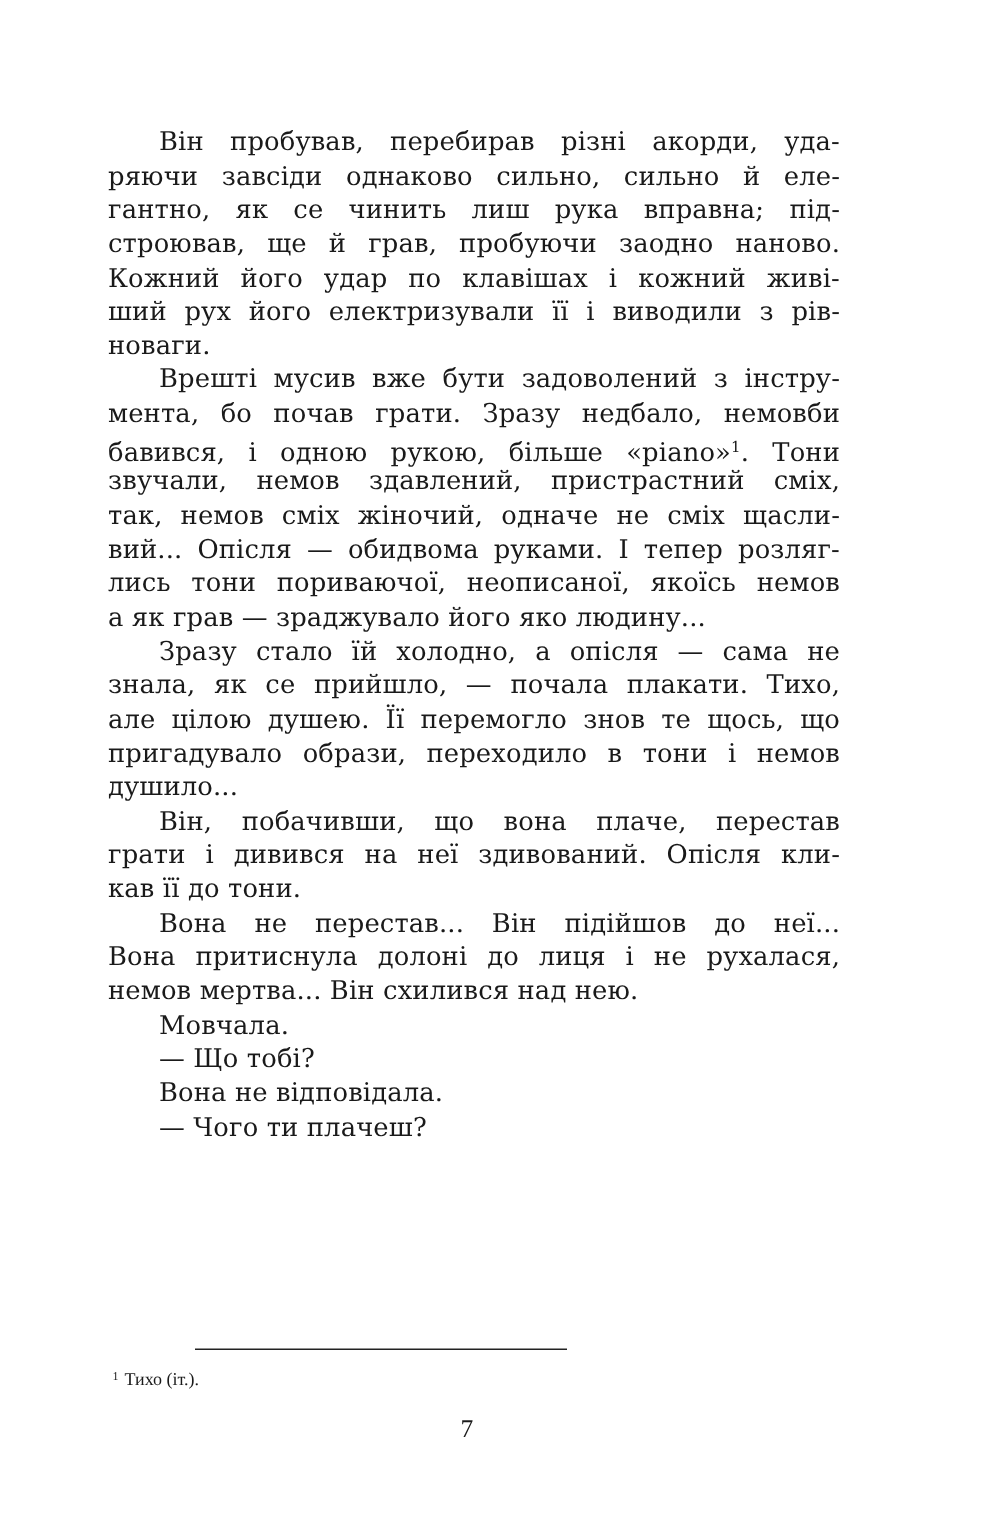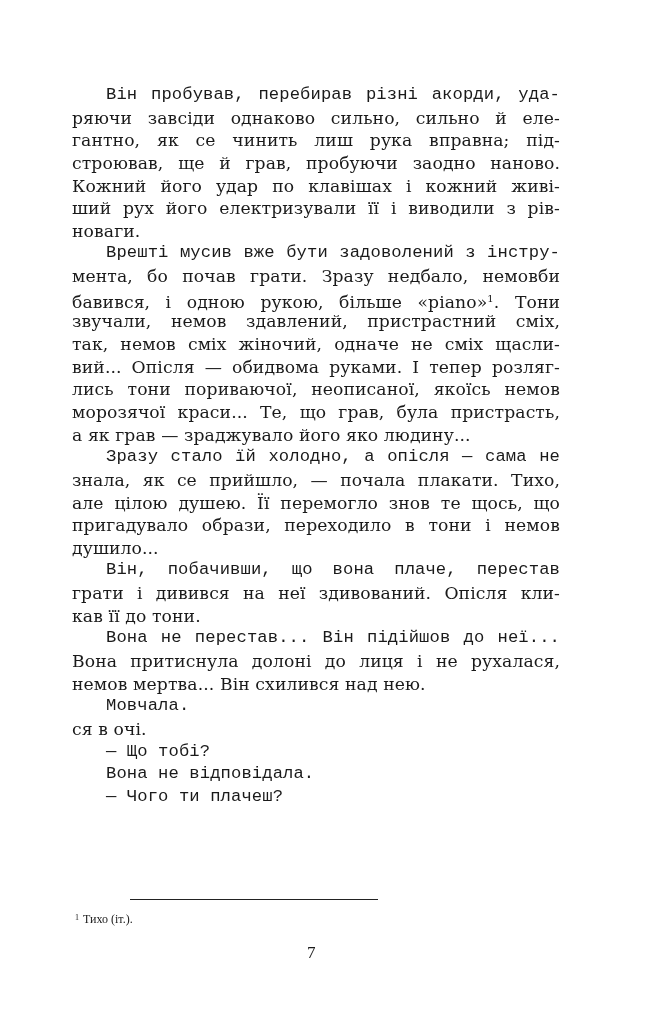--- a/index.html
+++ b/index.html
@@ -28,21 +28,20 @@
       white-space: nowrap;
       text-align: justify;
       text-align-last: justify;
       letter-spacing: 0.1px;
     }
     .line.last {
       text-align-last: left;
     }
     .line.indent {
       padding-left: 34px;
-      font-family: Liberation Mono, monospace;
     }
     .sup {
       font-size: 10px;
       vertical-align: 6px;
     }
     .footnote-rule {
       position: absolute;
       left: 130px;
       top: 899px;
       width: 248px;
@@ -80,35 +79,33 @@
     <div class="line"><span>Кожний його удар по клавішах і кожний живі-</span></div>
     <div class="line"><span>ший рух його електризували її і виводили з рів-</span></div>
     <div class="line last"><span>новаги.</span></div>
     <div class="line indent"><span>Врешті мусив вже бути задоволений з інстру-</span></div>
     <div class="line"><span>мента, бо почав грати. Зразу недбало, немовби</span></div>
     <div class="line"><span>бавився, і одною рукою, більше «piano»</span><span class="sup">1</span><span>. Тони</span></div>
     <div class="line"><span>звучали, немов здавлений, пристрастний сміх,</span></div>
     <div class="line"><span>так, немов сміх жіночий, одначе не сміх щасли-</span></div>
     <div class="line"><span>вий... Опісля — обидвома руками. І тепер розляг-</span></div>
     <div class="line"><span>лись тони пориваючої, неописаної, якоїсь немов</span></div>
-    <div class="line"><span>морозячої краси... Те, що грав, була пристрасть,</span></div>
     <div class="line last"><span>а як грав — зраджувало його яко людину...</span></div>
     <div class="line indent"><span>Зразу стало їй холодно, а опісля — сама не</span></div>
     <div class="line"><span>знала, як се прийшло, — почала плакати. Тихо,</span></div>
     <div class="line"><span>але цілою душею. Її перемогло знов те щось, що</span></div>
     <div class="line"><span>пригадувало образи, переходило в тони і немов</span></div>
     <div class="line last"><span>душило...</span></div>
     <div class="line indent"><span>Він, побачивши, що вона плаче, перестав</span></div>
     <div class="line"><span>грати і дивився на неї здивований. Опісля кли-</span></div>
     <div class="line last"><span>кав її до тони.</span></div>
     <div class="line indent"><span>Вона не перестав... Він підійшов до неї...</span></div>
     <div class="line"><span>Вона притиснула долоні до лиця і не рухалася,</span></div>
     <div class="line last"><span>немов мертва... Він схилився над нею.</span></div>
     <div class="line indent last"><span>Мовчала.</span></div>
-    <div class="line last"><span>ся в очі.</span></div>
     <div class="line indent last"><span>— Що тобі?</span></div>
     <div class="line indent last"><span>Вона не відповідала.</span></div>
     <div class="line indent last"><span>— Чого ти плачеш?</span></div>
   </div>
 
 <div class="footnote-rule"></div>
 
 <div class="footnote">
   <span class="fn-mark">1</span><span>Тихо (іт.).</span>
 </div>

